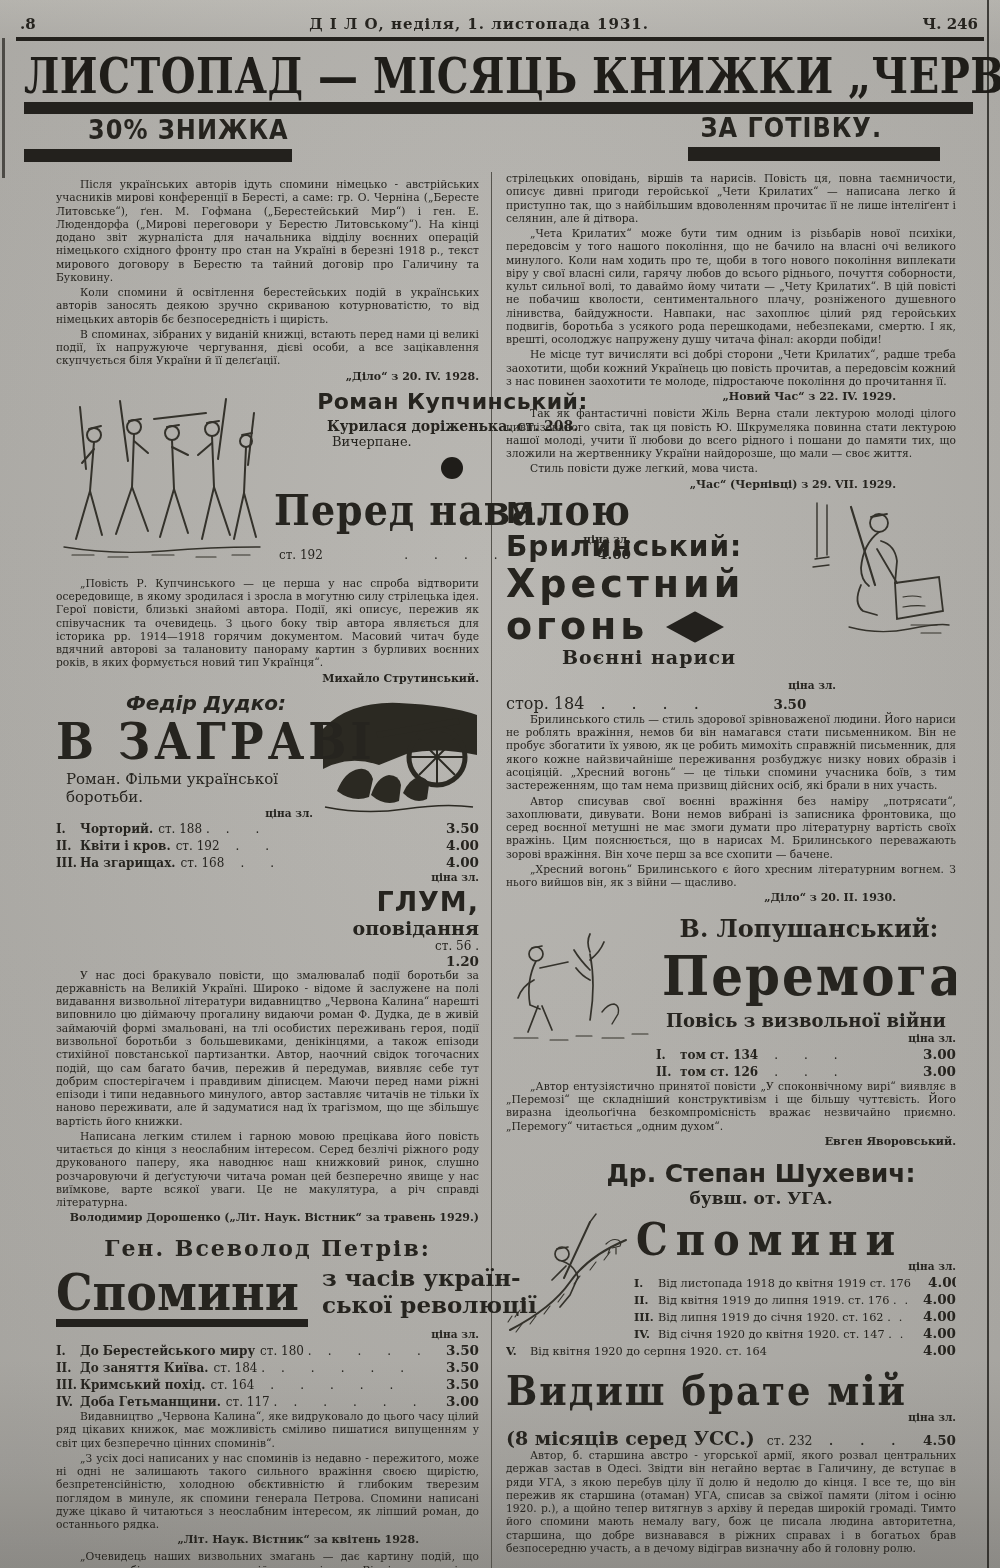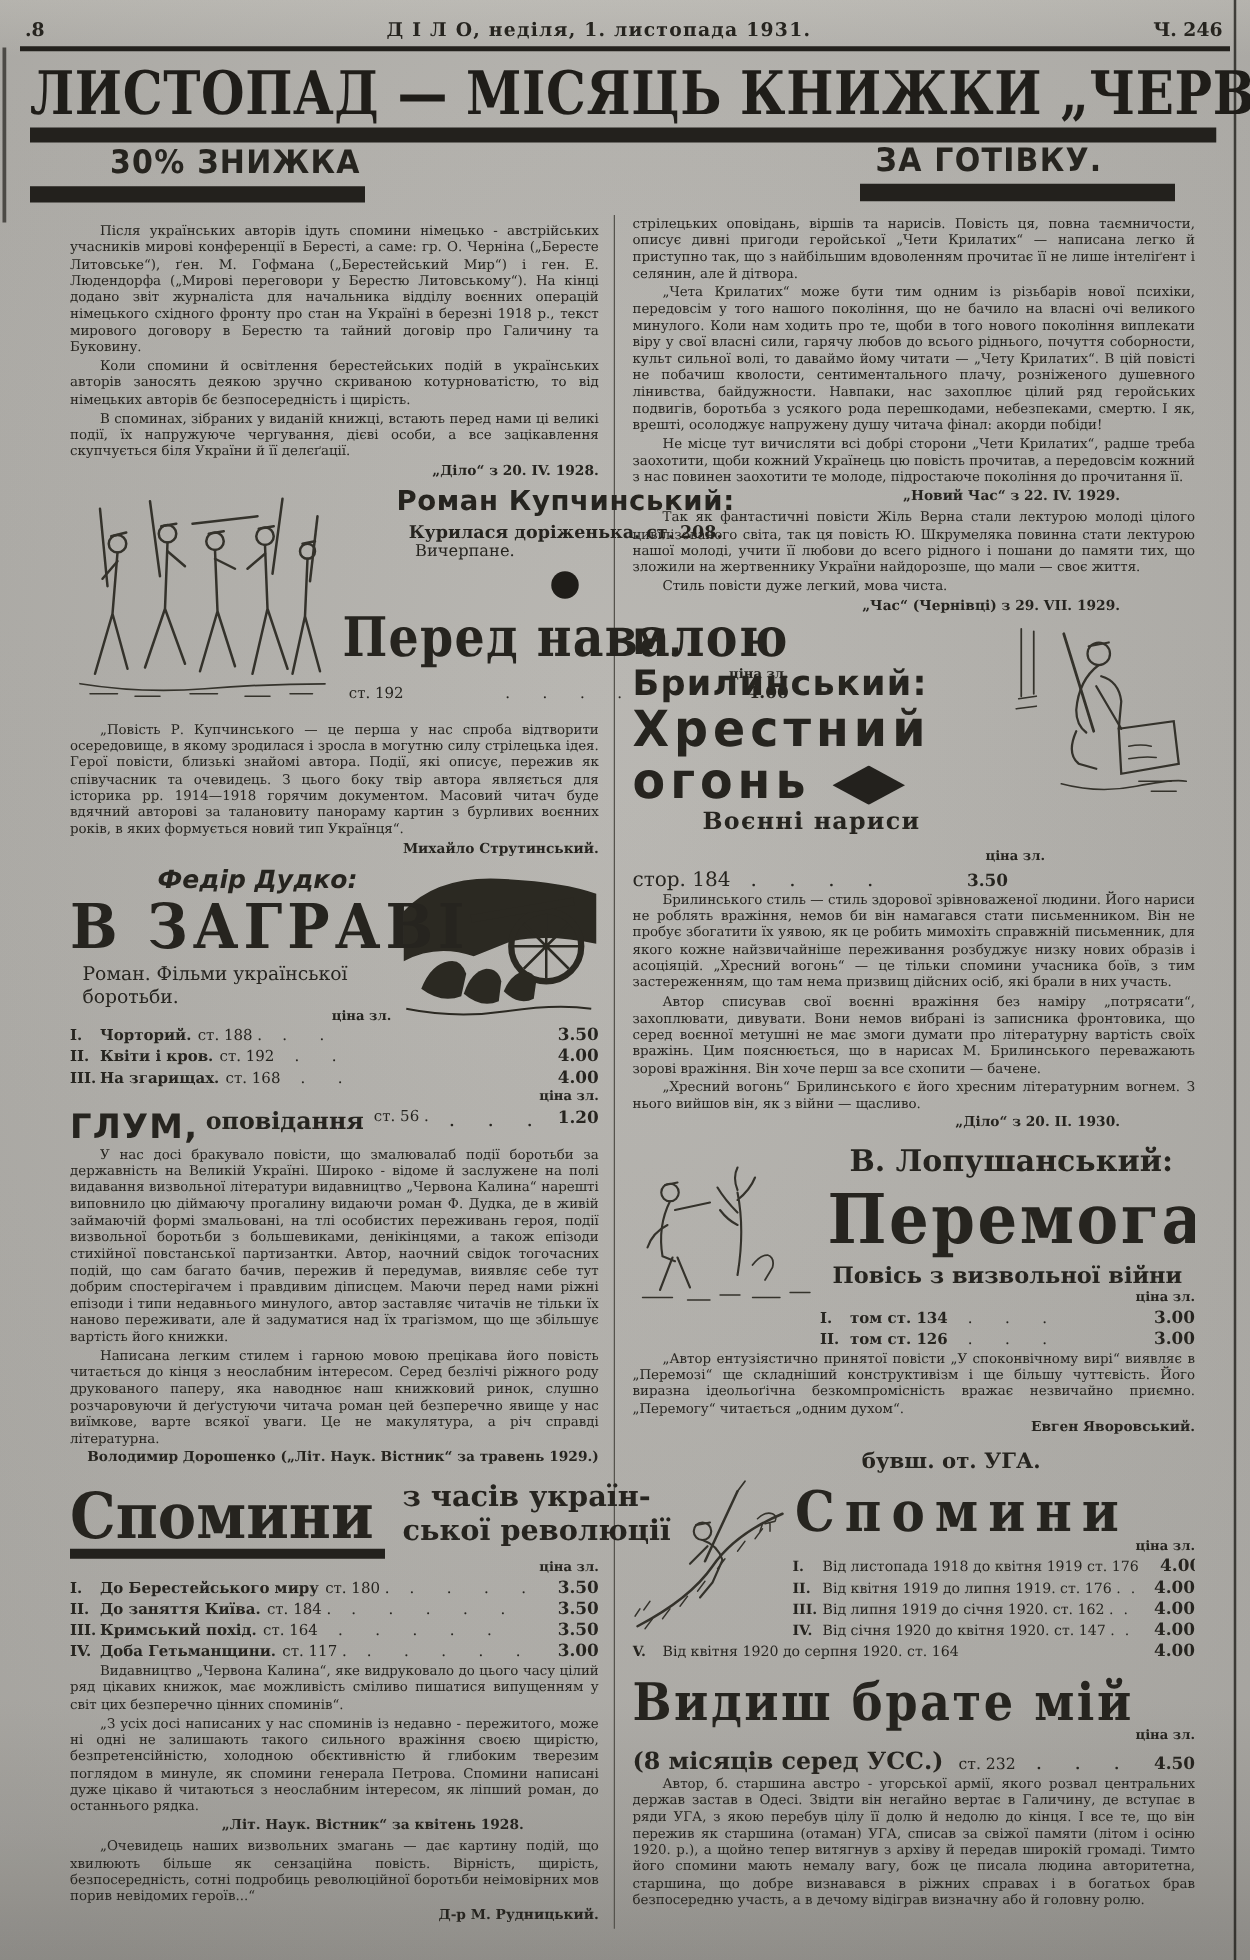--- a/index.html
+++ b/index.html
@@ -60,21 +60,21 @@
   .author-sans { font-family:"DejaVu Sans",sans-serif; font-weight:800; font-size:22px; letter-spacing:0.5px; }
   .book-line { font-weight:700; font-size:14px; margin-top:4px; }
   .book-note { font-size:13px; text-align:left; padding-left:58px; }
   .title-navaloyu { font-size:38px; font-weight:700; letter-spacing:1px; transform:scaleY(1.15); white-space:nowrap; }
 
   .dudko-head { overflow:hidden; }
   .dudko-illo { float:right; margin:4px 0 2px 6px; }
   .dudko-author { font-family:"DejaVu Sans",sans-serif; font-weight:800; font-size:20px; padding-left:70px;font-style:italic; }
   .title-zagravi { font-size:45px; font-weight:700; letter-spacing:4px; transform:scaleY(1.1); transform-origin:left; white-space:nowrap; }
   .dudko-sub { font-size:15px; margin:2px 0 0 10px; }
-  .glum-row { display:flex; align-items:flex-start; margin-top:2px; }
+  .glum-row { display:flex; align-items:flex-end; margin-top:2px;flex-direction:column; }
   .glum-word { font-family:"DejaVu Sans",sans-serif; font-weight:800; font-size:27px; letter-spacing:1px; }
   .glum-sub { font-weight:700; font-size:19px; margin-left:6px; white-space:nowrap; }
   .glum-pages { margin-left:8px; font-size:12px; white-space:nowrap; }
 
   .petriv-author { text-align:center; font-weight:700; font-size:22px; letter-spacing:2px; margin-top:4px; }
   .petriv-row { display:flex; align-items:flex-start; margin-top:2px; }
   .title-spomyny { font-size:46px; font-weight:700; transform:scaleY(1.1); transform-origin:left top; white-space:nowrap; }
   .petriv-underbar { height:8px; background:#23211d; margin-top:2px; width:252px; }
   .petriv-sub { font-size:23px; font-weight:700; line-height:1.15; margin-left:14px; padding-top:2px; white-space:nowrap; }
 
@@ -230,20 +230,21 @@
           <span class="glum-pages">ст. 56 .</span>
           <span class="pr-dots">....</span>
           <span class="pr-price">1.20</span>
         </div>
         <p class="p">У нас досі бракувало повісти, що змалювалаб події боротьби за державність на Великій Україні. Широко - відоме й заслужене на полі видавання визвольної літератури видавництво „Червона Калина“ нарешті виповнило цю діймаючу прогалину видаючи роман Ф. Дудка, де в живій займаючій формі змальовані, на тлі особистих переживань героя, події визвольної боротьби з большевиками, денікінцями, а також епізоди стихійної повстанської партизантки. Автор, наочний свідок тогочасних подій, що сам багато бачив, пережив й передумав, виявляє себе тут добрим спостерігачем і правдивим діписцем. Маючи перед нами ріжні епізоди і типи недавнього минулого, автор заставляє читачів не тільки їх наново переживати, але й задуматися над їх трагізмом, що ще збільшує вартість його книжки.</p>
         <p class="p">Написана легким стилем і гарною мовою прецікава його повість читається до кінця з неослабним інтересом. Серед безлічі ріжного роду друкованого паперу, яка наводнює наш книжковий ринок, слушно розчаровуючи й деґустуючи читача роман цей безперечно явище у нас виїмкове, варте всякої уваги. Це не макулятура, а річ справді літературна.</p>
         <div class="reviewer">Володимир Дорошенко („Літ. Наук. Вістник“ за травень 1929.)</div>
       </section>
 
       <section class="sec">
+        <h2 class="petriv-author">Ген. Всеволод Петрів:</h2>
         <div class="petriv-row">
           <div>
             <h1 class="title-spomyny">Спомини</h1>
             <div class="petriv-underbar"></div>
           </div>
           <div class="petriv-sub">
             <div>з часів україн-</div>
             <div>ської революції</div>
           </div>
         </div>
@@ -360,20 +361,21 @@
             <span class="pr-title">том ст. 126</span>
             <span class="pr-dots">...</span>
             <span class="pr-price">3.00</span>
           </div>
         </div>
         <p class="p" style="clear:both">„Автор ентузіястично принятої повісти „У споконвічному вирі“ виявляє в „Перемозі“ ще складніший конструктивізм і ще більшу чуттєвість. Його виразна ідеольоґічна безкомпромісність вражає незвичайно приємно. „Перемогу“ читається „одним духом“.</p>
         <div class="reviewer">Евген Яворовський.</div>
       </section>
 
       <section class="sec shukh">
+        <h2 class="shukh-author">Др. Степан Шухевич:</h2>
         <div class="shukh-role">бувш. от. УГА.</div>
         <svg class="illo shukh-illo" width="124" height="126" viewBox="0 0 124 126" fill="none" stroke="#34322b" stroke-width="1.7" stroke-linecap="round">
           <path d="M4 118 Q46 96 64 70 T120 28" stroke-width="2"></path>
           <path d="M16 112 l-6 8 M30 104 l-6 8 M44 94 l-6 8 M58 82 l-6 8 M74 64 l-6 8 M90 50 l-6 8 M104 40 l-6 8" stroke-width="1.1"></path>
           <circle cx="56" cy="42" r="7"></circle>
             <path d="M51 37 l11 -2"></path>
           <path d="M56 49 q12 4 16 16"></path>
           <path d="M60 54 l-14 14 M72 65 l-8 18 M64 83 l-10 12"></path>
           <path d="M84 10 L58 66" stroke-width="2"></path>
             <path d="M84 10 l6 -8" stroke-width="1.4"></path>

